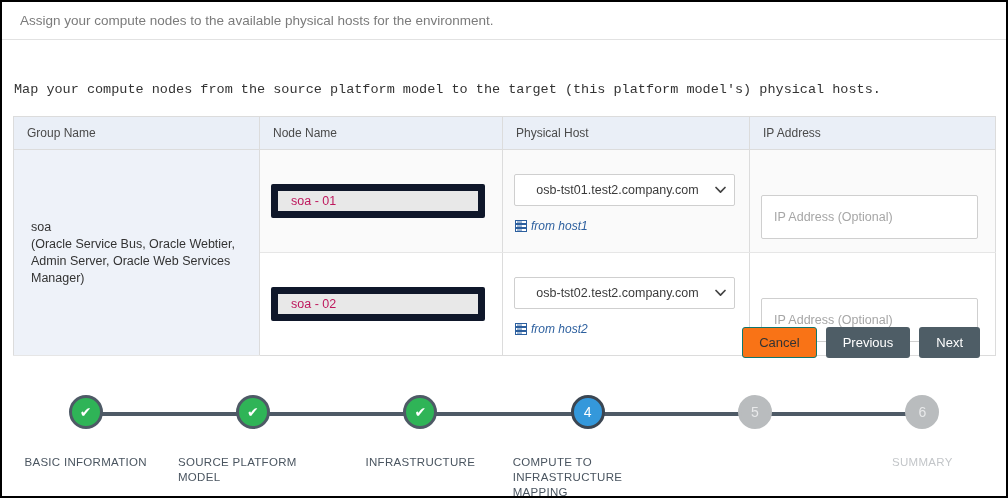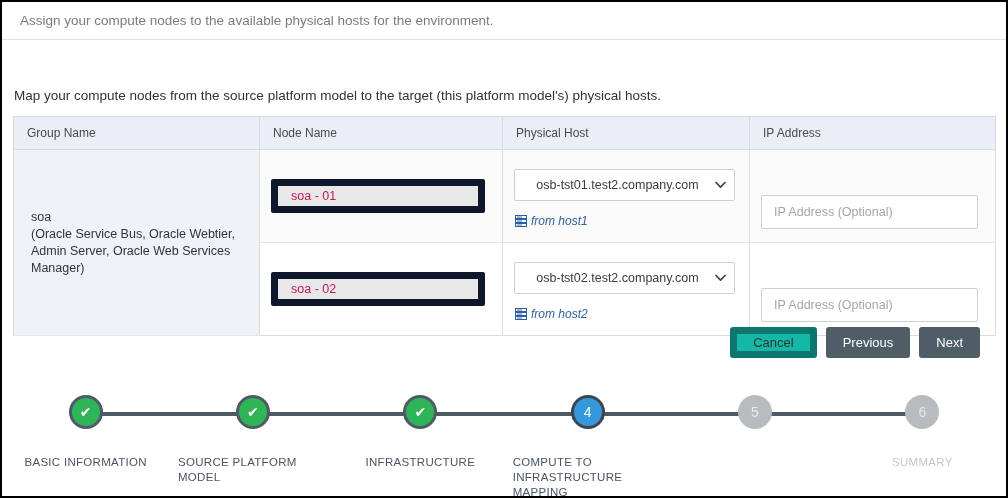--- a/index.html
+++ b/index.html
@@ -25,23 +25,24 @@
     border-bottom: 1px solid #e2e2e2;
   }
   .instruction-bar .txt {
     font-size: 13.5px;
     color: #7b7b7b;
   }
 
   
   .sub-instruction {
     position: absolute;
-    top: 86px; left: 12px;
+    top: 80px; left: 12px;
     font-size: 13.5px;
     color: #333333;
+    font-family: Liberation Mono, monospace;
   }
 
   
   .map-table {
     position: absolute;
     top: 114px; left: 11px;
     width: 982px;
     border: 1px solid #dcdcdc;
     border-collapse: collapse;
     table-layout: fixed;
@@ -137,21 +138,21 @@
   .from-host .lbl {
     font-size: 12px;
     font-style: italic;
     color: #2c5f9e;
   }
   .server-icon { display: block; line-height: 0; }
 
   
   .ip-input {
     width: 100%;
-    height: 34px;
+    height: 44px;
     background: #ffffff;
     border: 1px solid #cfcfcf;
     border-radius: 2px;
     font-size: 12.5px;
     color: #9a9a9a;
     padding-left: 12px;
     font-family: "Liberation Sans", sans-serif;
     outline: none;
     margin-top: 32px;
   }
@@ -170,22 +171,22 @@
     font-size: 13px;
     display: flex;
     align-items: center;
     justify-content: center;
     cursor: pointer;
     padding: 0 16px;
     border: 1px solid transparent;
     font-family: "Liberation Sans", sans-serif;
   }
   .btn-cancel {
-    background: #14b8a6;
-    border: 7px solid #0f766e;
+    background: #f97316;
+    border: 1px solid #0f766e;
     color: #333333;
   }
   .btn-dark {
     background: #4e5d66;
     color: #ffffff;
   }
 
   
   .stepper {
     position: absolute;

